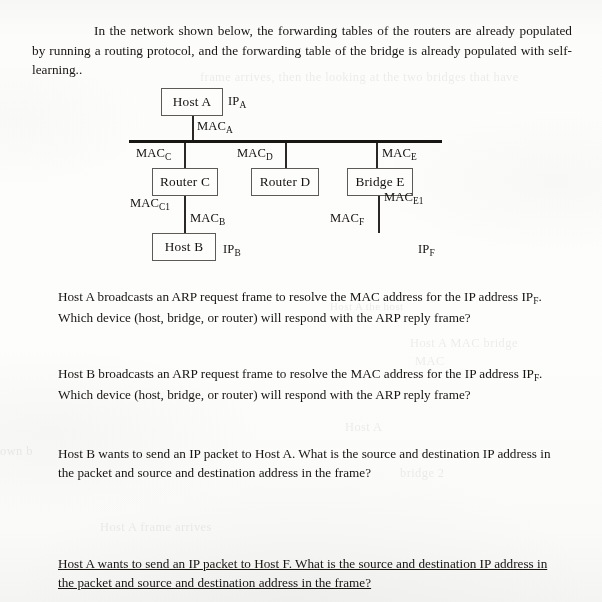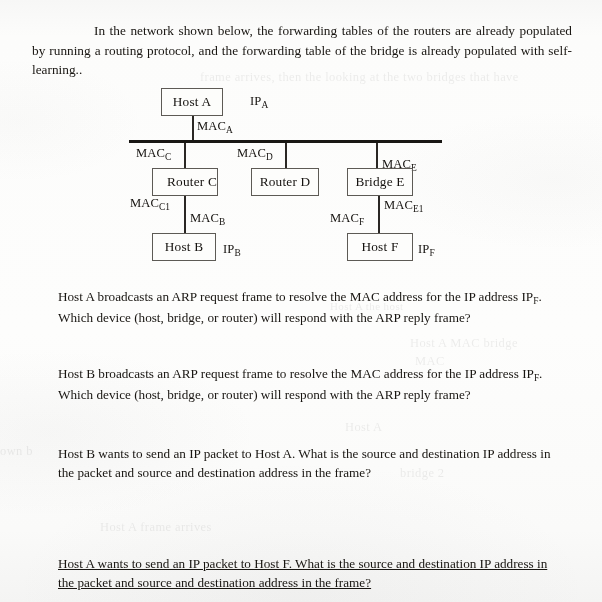--- a/index.html
+++ b/index.html
@@ -138,21 +138,21 @@
   <div class="ghost" style="left:0px; top:444px; font-size:12.5px;">own  b</div>
   <div class="ghost" style="left:100px; top:520px; font-size:12.5px;">Host A  frame  arrives</div>
 
   <p id="intro"><span class="indent"></span><span>In the network shown below, the forwarding tables of the routers are already populated by running a routing protocol, and the forwarding table of the bridge is already populated with self-learning..</span></p>
 
   <div id="diagram">
 
     <div class="node" style="left:161px; top:10px; width:62px; height:28px;">
       <span>Host A</span>
     </div>
-    <div class="lbl" style="left:228px; top:16px;margin-left:22px;">
+    <div class="lbl" style="left:228px; top:16px;">
       <span>IP</span><sub>A</sub>
     </div>
 
     <div class="wire vwire" style="left:192px; top:38px; height:26px;"></div>
     <div class="lbl" style="left:197px; top:41px;">
       <span>MAC</span><sub>A</sub>
     </div>
 
     <div class="bus" style="left:129px; top:62px; width:313px;"></div>
 
@@ -160,25 +160,25 @@
     <div class="lbl" style="left:136px; top:68px;">
       <span>MAC</span><sub>C</sub>
     </div>
 
     <div class="wire vwire" style="left:285px; top:65px; height:25px;"></div>
     <div class="lbl" style="left:237px; top:68px;">
       <span>MAC</span><sub>D</sub>
     </div>
 
     <div class="wire vwire" style="left:376px; top:65px; height:25px;"></div>
-    <div class="lbl" style="left:382px; top:68px;margin-top:11px;">
+    <div class="lbl" style="left:382px; top:68px;">
       <span>MAC</span><sub>E</sub>
     </div>
 
-    <div class="node" style="left:152px; top:90px; width:66px; height:28px;justify-content:flex-end;">
+    <div class="node" style="left:152px; top:90px; width:66px; height:28px;">
       <span>Router C</span>
     </div>
 
     <div class="node" style="left:251px; top:90px; width:68px; height:28px;">
       <span>Router D</span>
     </div>
 
     <div class="node" style="left:347px; top:90px; width:66px; height:28px;">
       <span>Bridge E</span>
     </div>
@@ -195,27 +195,24 @@
       <span>Host B</span>
     </div>
     <div class="lbl" style="left:223px; top:164px;">
       <span>IP</span><sub>B</sub>
     </div>
 
     <div class="wire vwire" style="left:378px; top:118px; height:37px;"></div>
     <div class="lbl" style="left:330px; top:133px;">
       <span>MAC</span><sub>F</sub>
     </div>
-    <div class="lbl" style="left:384px; top:120px;">
+    <div class="lbl" style="left:384px; top:112px;">
       <span>MAC</span><sub>E1</sub>
     </div>
 
-    <div class="node" style="left:347px; top:155px; width:66px; height:28px;">
-      <span>Host F</span>
-    </div>
     <div class="lbl" style="left:418px; top:164px;">
       <span>IP</span><sub>F</sub>
     </div>
 
   </div>
 
   <div class="question" id="q1">
     <span>Host A broadcasts an ARP request frame to resolve the MAC address for the IP address IP</span><sub>F</sub><span>.</span><br>
     <span>Which device (host, bridge, or router) will respond with the ARP reply frame?</span>
   </div>

